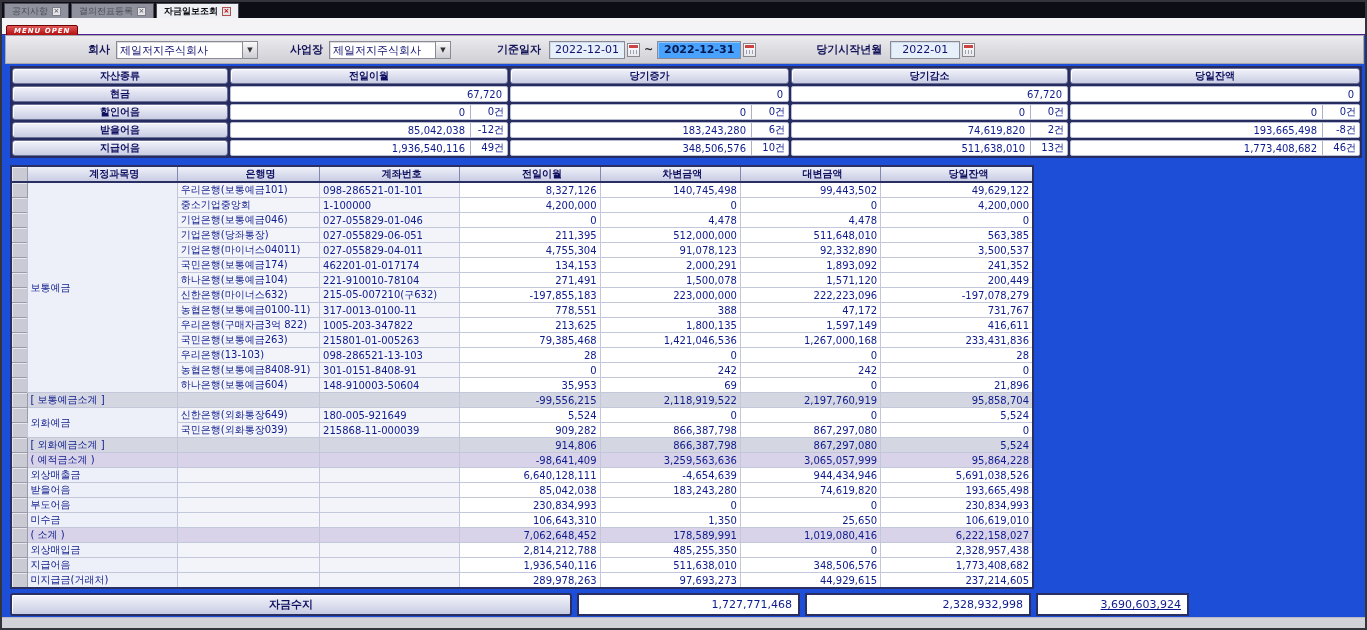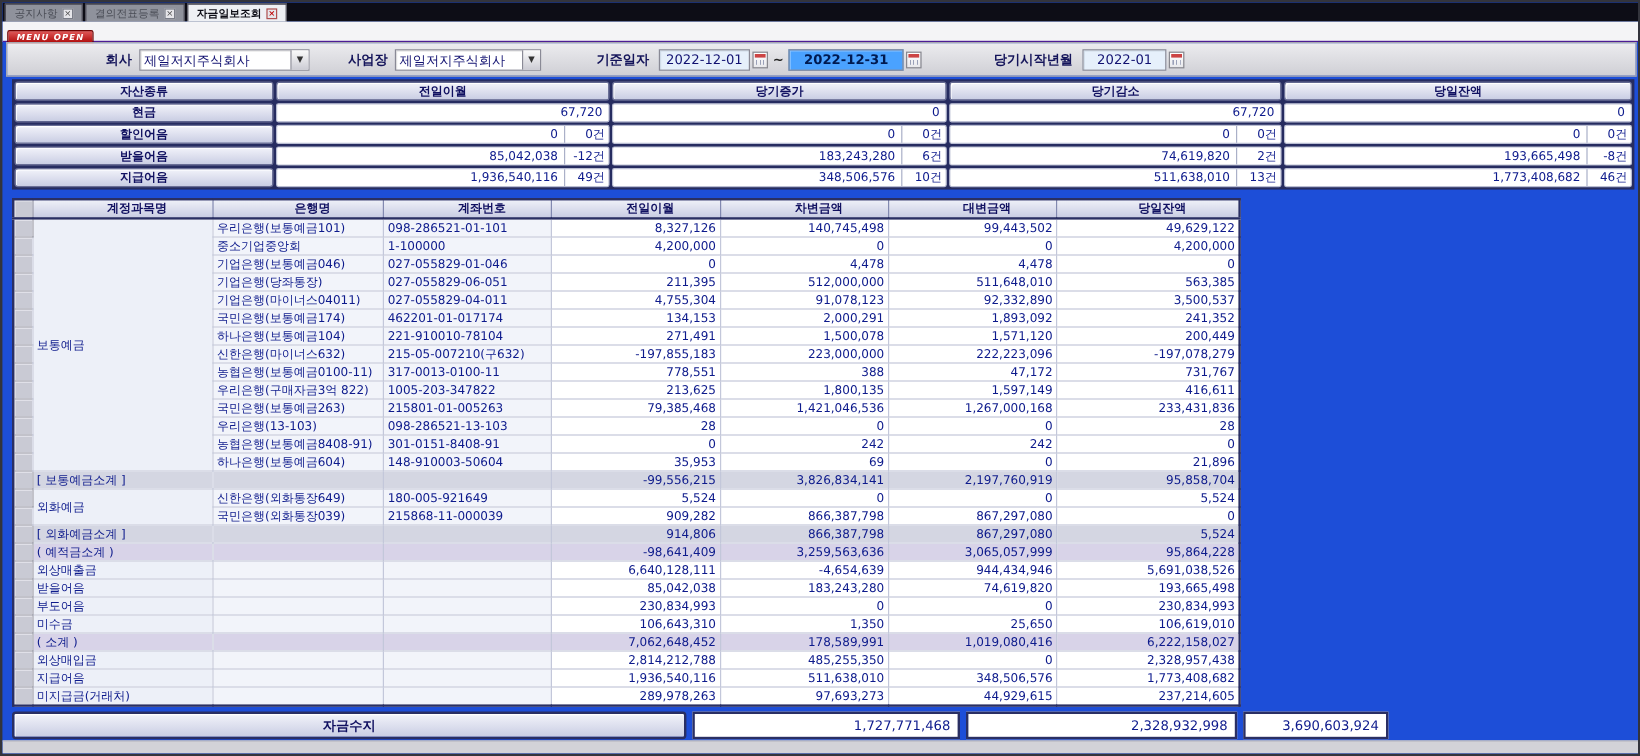--- a/index.html
+++ b/index.html
@@ -87,21 +87,21 @@
 
   
   .footer { position:absolute; top:591px; left:8px; width:1350px; height:23px;
             display:flex; gap:5px; }
   .f-label { width:562px; background:linear-gradient(#f2f3fa,#c9cde3); border:2px solid #2a2f63;
              border-radius:3px; box-shadow:inset 1px 1px 0 #fff; display:flex; align-items:center;
              justify-content:center; font-size:11px; font-weight:bold; color:#101060; }
   .f-val { flex-grow:0; background:#fff; border:2px solid #2a2f63; display:flex; align-items:center;
            justify-content:flex-end; padding-right:6px; font-size:11px; color:#0d1a8c; }
   .f-val.v0 { width:223px; } .f-val.v1 { width:226px; }
-  .f-val.v2 { width:121px; } .f-val.v3 { width:168px; }
+  .f-val.v2 { width:153px;text-decoration:underline; } .f-val.v3 { width:168px; }
 
   .bottomstrip { position:absolute; left:0; right:0; bottom:0; height:11px; background:#d2d2d8;
                  border-top:1px solid #b8b8c0; }
 </style>
 </head>
 <body>
 
 <div class="window">
 
   <div class="tabbar">
@@ -131,21 +131,21 @@
     </div>
     <span class="flabel" style="margin-left:32px">사업장</span>
     <div class="select" style="margin-left:6px;width:122px">
       <span class="sel-val">제일저지주식회사</span>
       <span class="sel-btn">▼</span>
     </div>
     <span class="flabel" style="margin-left:46px">기준일자</span>
     <div class="dateinput" style="margin-left:8px;width:76px">2022-12-01</div>
     <span class="cal"></span>
     <span class="tilde">~</span>
-    <div class="dateinput selected" style="width:96px">2022-12-31</div>
+    <div class="dateinput selected" style="width:84px">2022-12-31</div>
     <span class="cal"></span>
     <span class="flabel" style="margin-left:60px">당기시작년월</span>
     <div class="dateinput" style="margin-left:8px;width:70px">2022-01</div>
     <span class="cal"></span>
   </div>
 
   <table class="summary">
     <colgroup>
       <col style="width:216px">
         <col style="width:278px">
@@ -420,21 +420,21 @@
           <td class="num">69</td>
           <td class="num">0</td>
           <td class="num">21,896</td>
         </tr>
         <tr class="subtotal">
           <td class="gut"></td>
           <td class="grp">[ 보통예금소계 ]</td>
           <td class="bank"></td>
           <td class="acct"></td>
           <td class="num">-99,556,215</td>
-          <td class="num">3,826,834,141</td>
+          <td class="num">2,118,919,522</td>
           <td class="num">2,197,760,919</td>
           <td class="num">95,858,704</td>
         </tr>
         <tr class="data">
           <td class="gut"></td>
           <td class="grp" rowspan="2">외화예금</td>
           <td class="bank">신한은행(외화통장649)</td>
           <td class="acct">180-005-921649</td>
           <td class="num">5,524</td>
           <td class="num">0</td>

